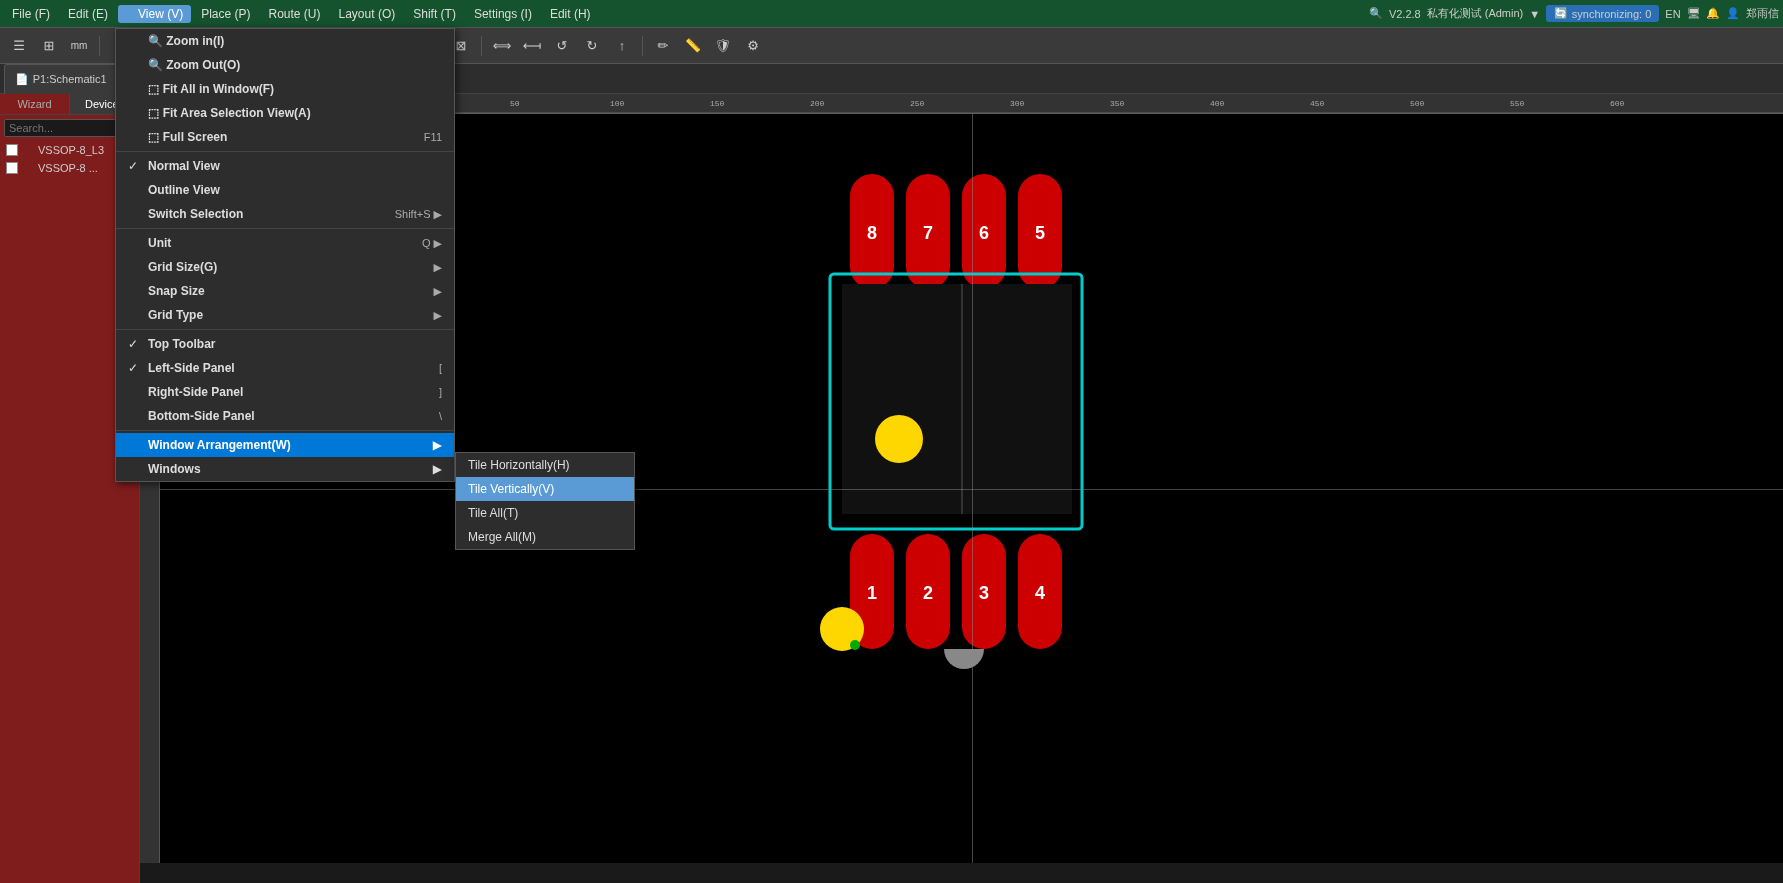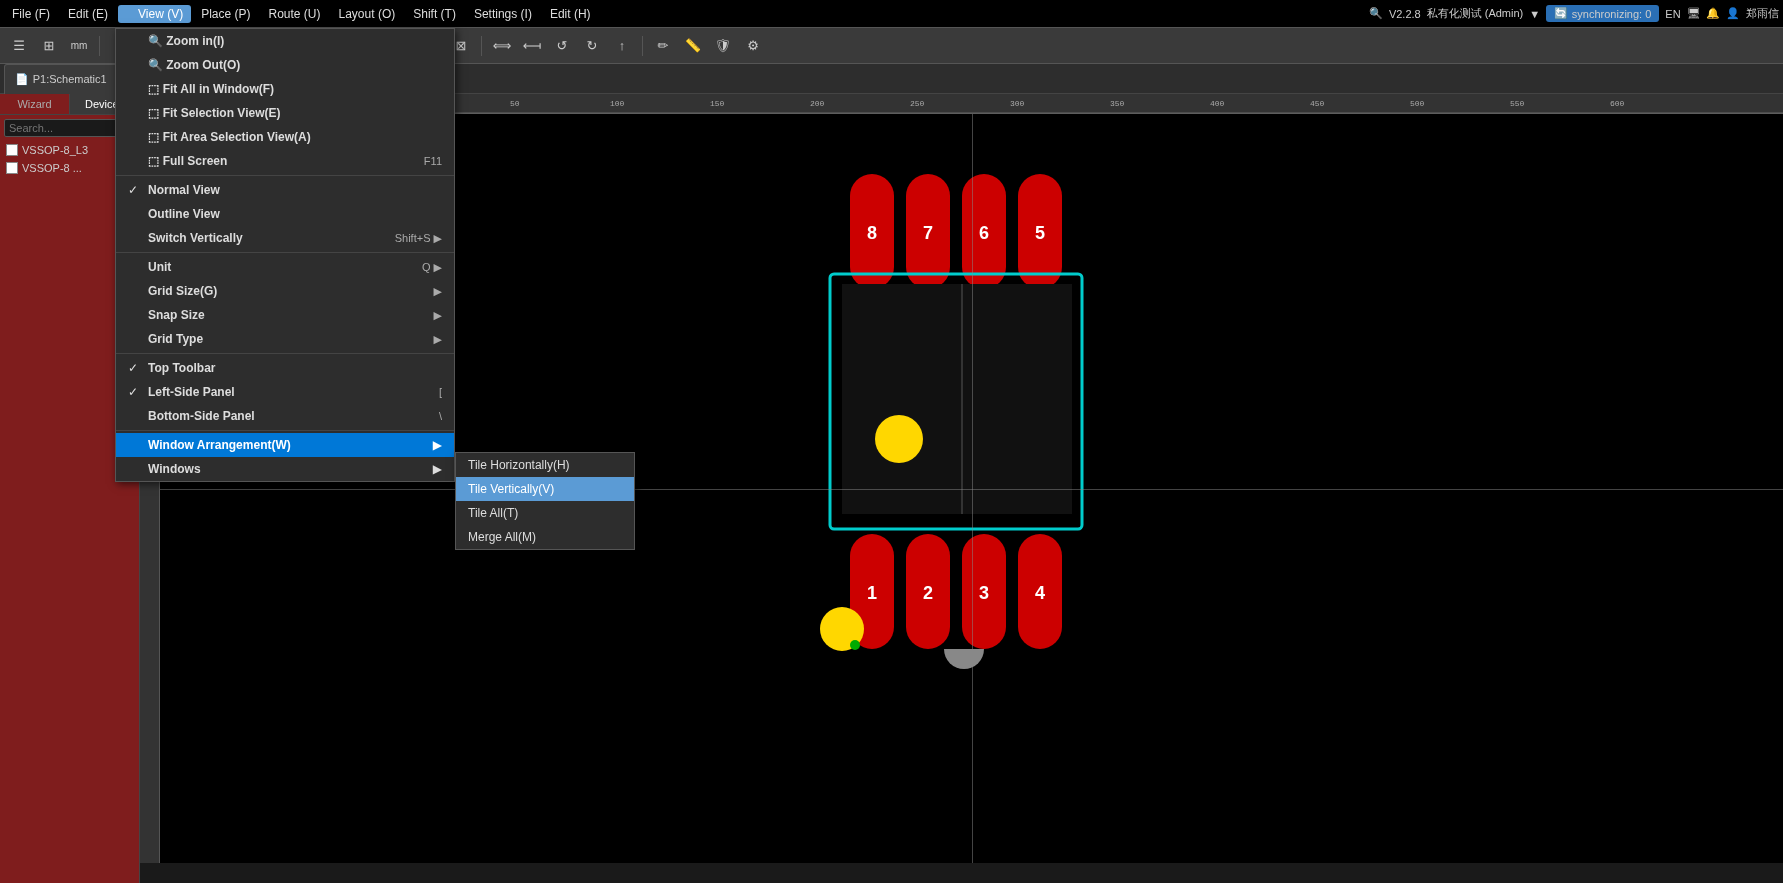--- a/index.html
+++ b/index.html
@@ -1,20 +1,20 @@
 <!DOCTYPE html>
 <html><head>
   <meta charset="utf-8">
   <style>
     * { margin: 0; padding: 0; box-sizing: border-box; }
     body { font-family: 'Segoe UI', Arial, sans-serif; font-size: 12px; background: #2d2d2d; color: #ccc; overflow: hidden; width: 1783px; height: 883px; }
 
     
     #topbar {
-      display: flex; align-items: center; background: #000000; height: 28px;
+      display: flex; align-items: center; background: #14532d; height: 28px;
       border-bottom: 1px solid #555; padding: 0 4px; gap: 2px;
     }
     .menu-item {
       padding: 2px 8px; cursor: pointer; color: #ddd; font-size: 12px;
       border-radius: 3px;
     }
     .menu-item:hover, .menu-item.active { background: #0078d7; color: #fff; padding-left: 20px; }
     .menu-item.active { background: #5b9bd5; }
     .top-right { margin-left: auto; display: flex; align-items: center; gap: 6px; color: #ccc; font-size: 11px; }
     .sync-badge { background: #2a6fb5; padding: 2px 8px; border-radius: 3px; display: flex; align-items: center; gap: 4px; }
@@ -60,21 +60,21 @@
       color: #aaa; border-right: 1px solid #444;
     }
     .sidebar-tab:last-child { border-right: none; }
     .sidebar-tab.active { background: #3a3a3a; color: #fff; }
     .sidebar-search { padding: 4px; }
     .sidebar-search input {
       width: 100%; background: #1a1a1a; border: 1px solid #555; color: #ccc;
       padding: 2px 4px; font-size: 11px; border-radius: 2px;
     }
     .comp-item {
-      padding: 3px 6px; font-size: 11px; color: #ccc; cursor: pointer; display: flex; align-items: center; gap: 4px;
+      padding: 3px 6px; font-size: 11px; color: #ccc; cursor: pointer; display: flex; align-items: center; gap: 20px;
     }
     .comp-item .cb { width: 12px; height: 12px; border: 1px solid #888; background: #fff; display: inline-block; }
 
     
     #canvas-area { flex: 1; position: relative; background: #1a1a1a; overflow: hidden; }
     .ruler-h {
       position: absolute; top: 0; left: 20px; right: 0; height: 20px;
       background: #333; border-bottom: 1px solid #555; display: flex; align-items: flex-end; font-family: Liberation Mono, monospace;
     }
     .ruler-v {
@@ -309,43 +309,39 @@
   <div class="vm-item">
     <span class="check"> </span>
     <span class="label">🔍 Zoom Out(O)</span>
   </div>
   <div class="vm-item">
     <span class="check"> </span>
     <span class="label">⬚ Fit All in Window(F)</span>
   </div>
   <div class="vm-item">
     <span class="check"> </span>
-    <span class="label">⬚ Fit Selection View(E)</span>
-  </div>
-  <div class="vm-item">
-    <span class="check"> </span>
     <span class="label">⬚ Fit Area Selection View(A)</span>
   </div>
   <div class="vm-item">
     <span class="check"> </span>
     <span class="label">⬚ Full Screen</span>
     <span class="shortcut">F11</span>
   </div>
   <div class="vm-divider"></div>
   <div class="vm-item">
     <span class="check">✓</span>
     <span class="label">Normal View</span>
   </div>
   <div class="vm-item">
     <span class="check"> </span>
     <span class="label">Outline View</span>
   </div>
   <div class="vm-item">
     <span class="check"> </span>
-    <span class="label">Switch Vertically</span>
+    <span class="label">Switch Selection</span>
     <span class="shortcut">Shift+S ▶</span>
   </div>
   <div class="vm-divider"></div>
   <div class="vm-item">
     <span class="check"> </span>
     <span class="label">Unit</span>
     <span class="shortcut">Q ▶</span>
   </div>
   <div class="vm-item">
     <span class="check"> </span>
@@ -367,20 +363,25 @@
     <span class="check">✓</span>
     <span class="label">Top Toolbar</span>
   </div>
   <div class="vm-item">
     <span class="check">✓</span>
     <span class="label">Left-Side Panel</span>
     <span class="shortcut">[</span>
   </div>
   <div class="vm-item">
     <span class="check"> </span>
+    <span class="label">Right-Side Panel</span>
+    <span class="shortcut">]</span>
+  </div>
+  <div class="vm-item">
+    <span class="check"> </span>
     <span class="label">Bottom-Side Panel</span>
     <span class="shortcut">\</span>
   </div>
   <div class="vm-divider"></div>
   <div class="vm-item highlighted">
     <span class="check"> </span>
     <span class="label">Window Arrangement(W)</span>
     <span class="arrow">▶</span>
   </div>
   <div class="vm-item">

